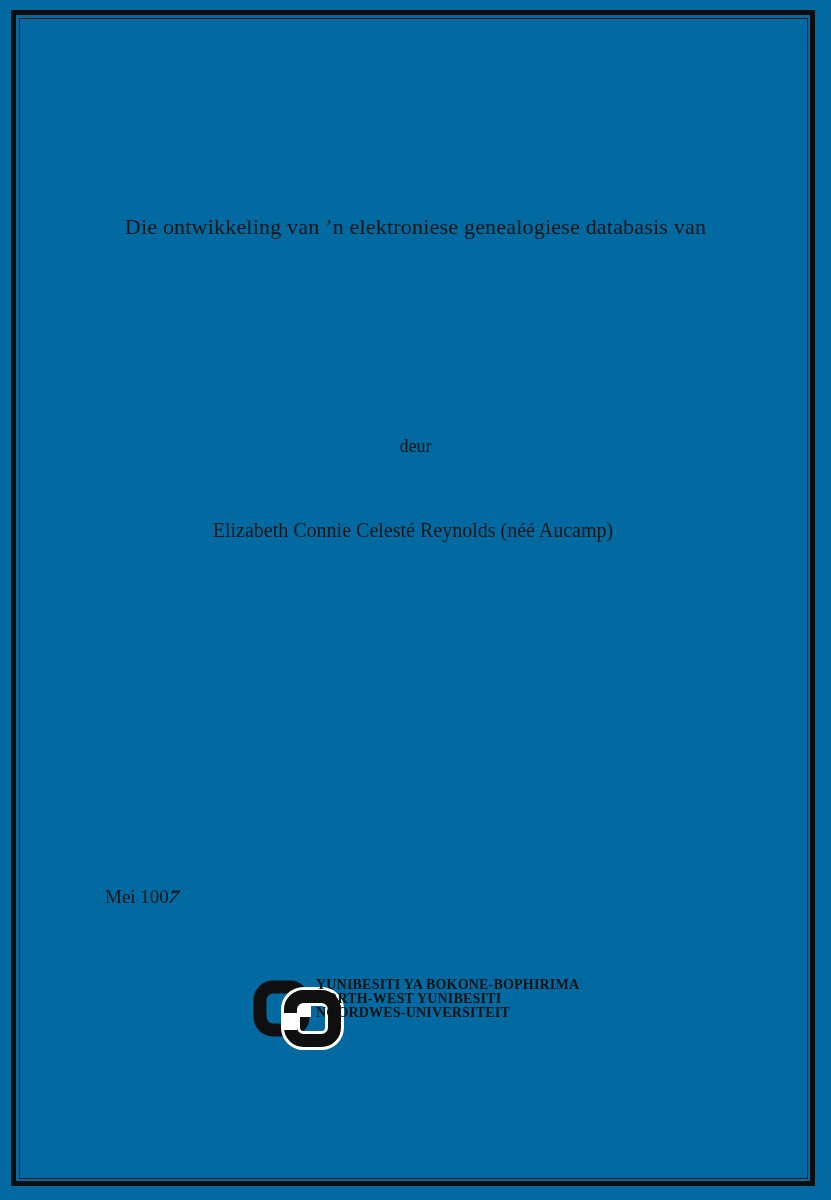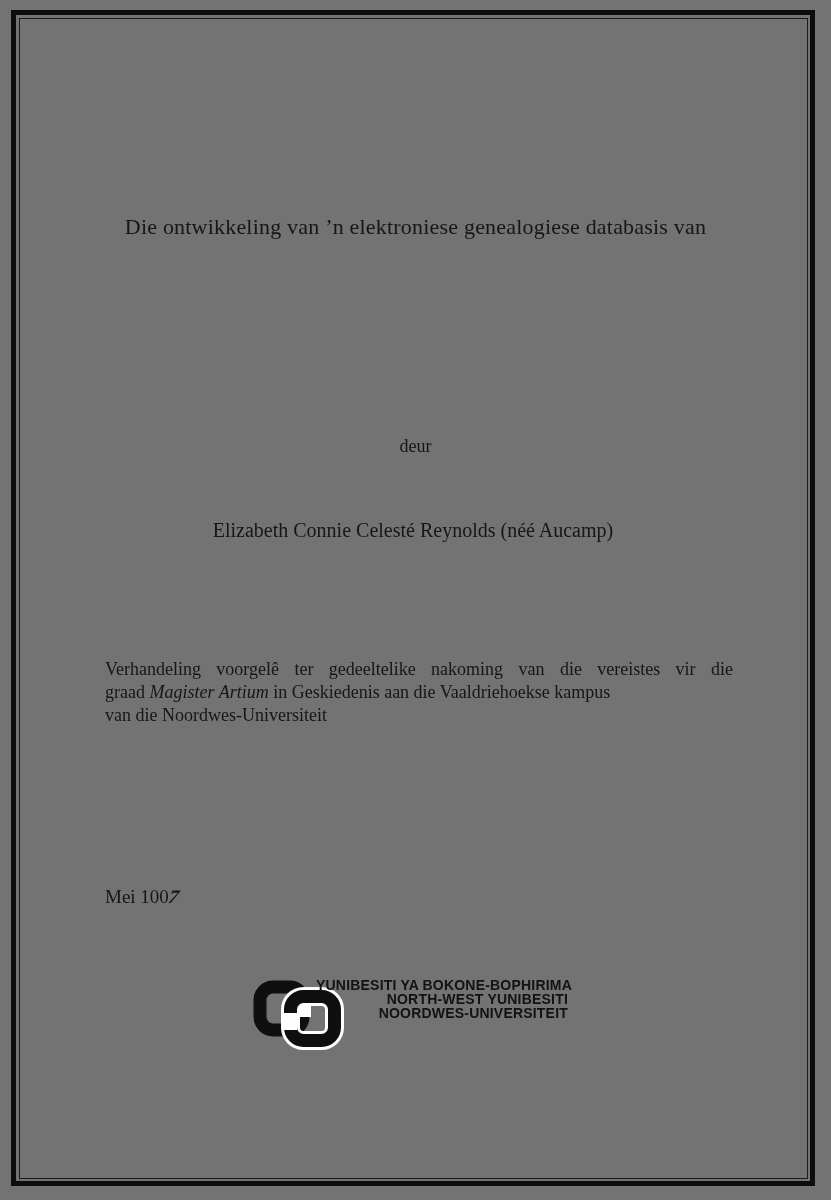--- a/index.html
+++ b/index.html
@@ -4,21 +4,21 @@
 <style>
   html, body {
     margin: 0;
     padding: 0;
     background: #ffffff;
   }
   .page {
     position: relative;
     width: 831px;
     height: 1200px;
-    background: #737373;
+    background: #0369a1;
     font-family: "Liberation Serif", serif;
     color: #161616;
     overflow: hidden;
   }
   
   .frame-outer {
     position: absolute;
     left: 11px; top: 10px;
     width: 804px; height: 1176px;
     border: 5px solid #0d0d0d;
@@ -85,22 +85,22 @@
     width: 330px; height: 82px;
   }
   .logo-mark {
     position: absolute;
     left: 0; top: 2px;
   }
   .logo-text {
     position: absolute;
     left: 63px; top: 3px;
     width: 252px;
-    text-align: right;
-    font-family: Liberation Sans, sans-serif;
+    text-align: left;
+    font-family: Liberation Serif, serif;
     font-size: 14px;
     line-height: 14px;
     font-weight: bold;
     letter-spacing: 0.2px;
     color: #121212;
     white-space: nowrap;
   }
 </style>
 </head>
 <body>
@@ -111,25 +111,20 @@
   <div class="frame-inner"></div>
 
   <div class="title-block">
     <div>Die ontwikkeling van ’n elektroniese genealogiese databasis van</div>
   </div>
 
   <div class="byline">deur</div>
 
   <div class="author">Elizabeth Connie Celesté Reynolds (néé Aucamp)</div>
 
-  <div class="declaration">
-    <div class="justified">Verhandeling voorgelê ter gedeeltelike nakoming van die vereistes vir die</div>
-    <div><span>graad </span><span class="ital">Magister Artium</span><span> in Geskiedenis aan die Vaaldriehoekse kampus</span></div>
-    <div>van die Noordwes-Universiteit</div>
-  </div>
 
   <div class="supervisor-block">
     <div><span>Mei 100</span><span class="year-seven">7</span></div>
   </div>
 
   <div class="logo-section">
     <svg class="logo-mark" width="95" height="78" viewBox="0 0 95 78" aria-hidden="true">
 
       <rect x="7" y="10" width="43" height="43" rx="13" fill="none" stroke="#0f0f0f" stroke-width="13"></rect>
       <rect x="43" y="23" width="15" height="17" fill="#fefefe"></rect>

